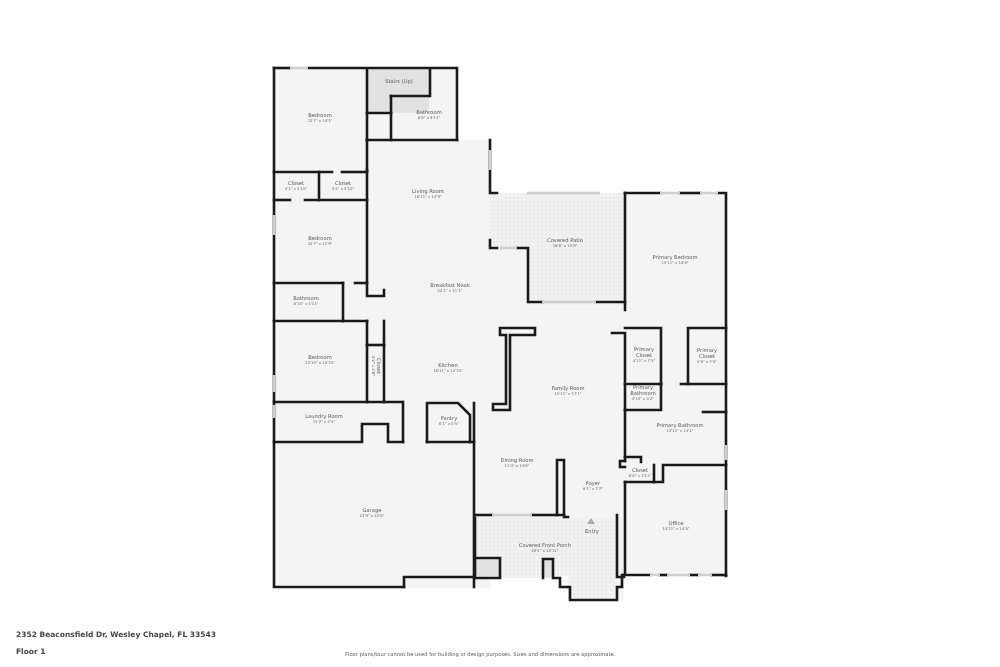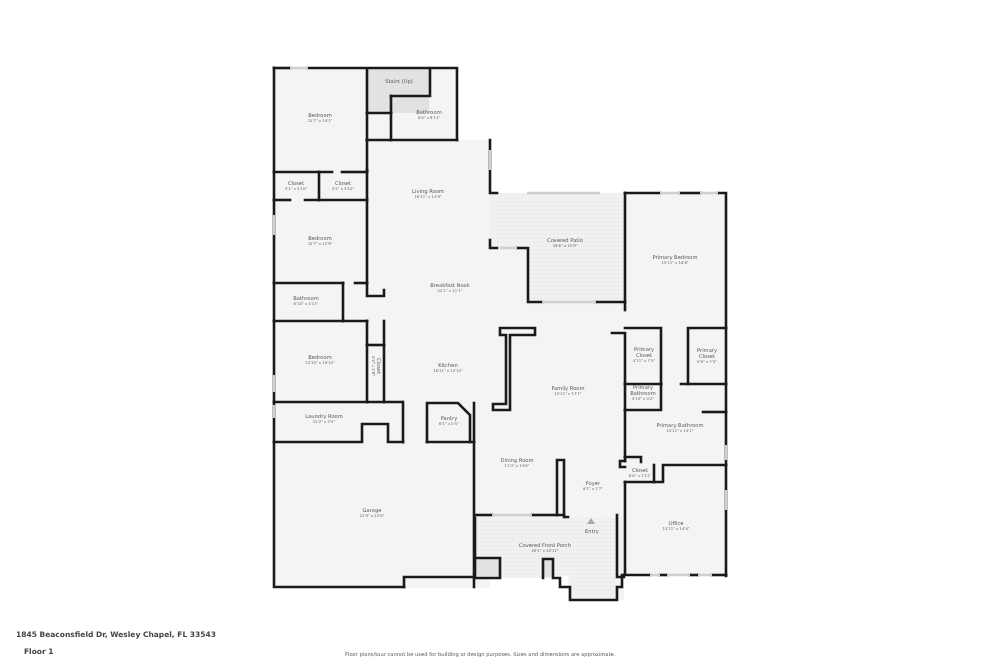--- a/index.html
+++ b/index.html
@@ -3,21 +3,21 @@
 <meta charset="utf-8">
 <style>
   html,body{margin:0;padding:0;background:#fff;}
   body{width:1000px;height:667px;position:relative;overflow:hidden;font-family:"DejaVu Sans",sans-serif;}
   #plan{position:absolute;left:0;top:0;width:1000px;height:667px;}
   .room-label{position:absolute;transform:translate(-50%,0);text-align:center;color:#555;white-space:nowrap;line-height:1.15;}
   .room-label .name{font-size:5.2px;display:block;}
   .room-label .dim{font-size:3.8px;display:block;color:#666;}
   .rot{transform:translate(-50%,-50%) rotate(90deg);}
   .footer-addr{position:absolute;left:16px;top:630px;font-size:7.5px;font-weight:bold;color:#444;}
-  .footer-floor{position:absolute;left:24px;top:647px;font-size:7.5px;font-weight:bold;color:#444;}
+  .footer-floor{position:absolute;left:16px;top:647px;font-size:7.5px;font-weight:bold;color:#444;}
   .footer-disc{position:absolute;left:345px;top:651px;font-size:5.2px;color:#555;}
   .entry-arrow{position:absolute;left:587px;top:518px;width:0;height:0;border-left:4px solid transparent;border-right:4px solid transparent;border-bottom:6px solid #aaa;}
 </style>
 </head>
 <body>
 
 <svg id="plan" viewBox="0 0 1000 667" xmlns="http://www.w3.org/2000/svg">
   <defs>
     <pattern id="dots" width="4" height="4" patternUnits="userSpaceOnUse">
       <rect width="4" height="4" fill="#f1f1f1"></rect>
@@ -236,15 +236,15 @@
   </div>
 <div class="entry-arrow"></div>
 <div class="room-label" style="left:592px;top:529px;">
     <span class="name">Entry</span>
   </div>
 <div class="room-label" style="left:545px;top:543px;">
     <span class="name">Covered Front Porch</span>
     <span class="dim">20'1" x 10'11"</span>
   </div>
 
-<div class="footer-addr">1845 Beaconsfield Dr, Wesley Chapel, FL 33543</div>
+<div class="footer-addr">2352 Beaconsfield Dr, Wesley Chapel, FL 33543</div>
 <div class="footer-floor">Floor 1</div>
 <div class="footer-disc">Floor plans/tour cannot be used for building or design purposes. Sizes and dimensions are approximate.</div>
 
 </body></html>

